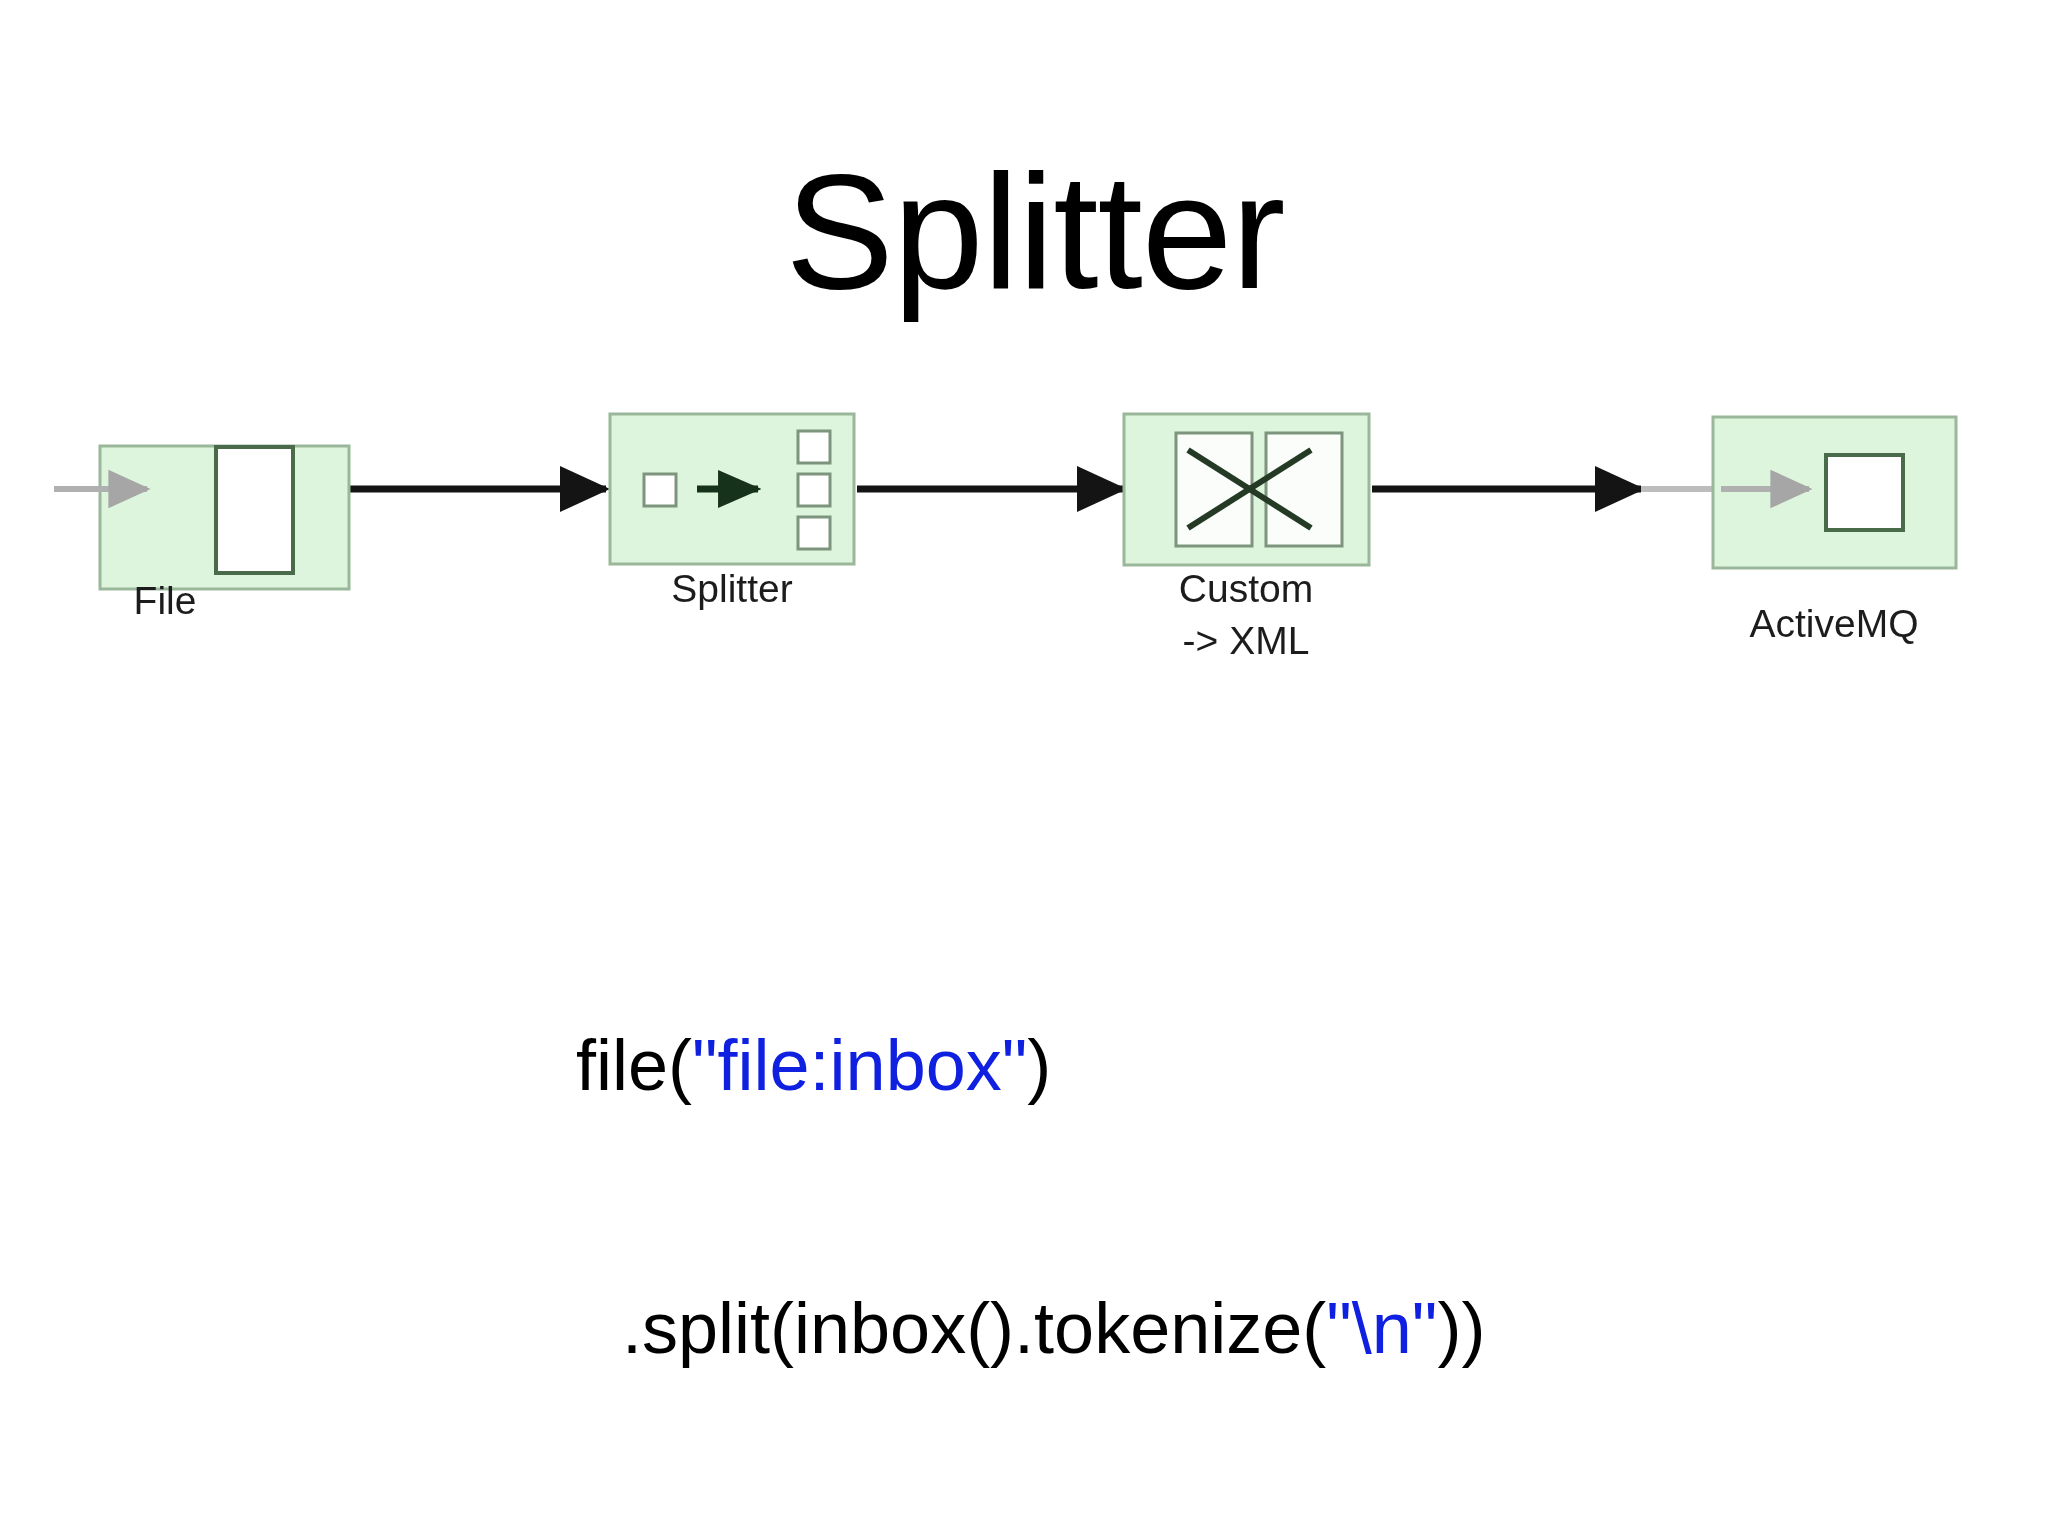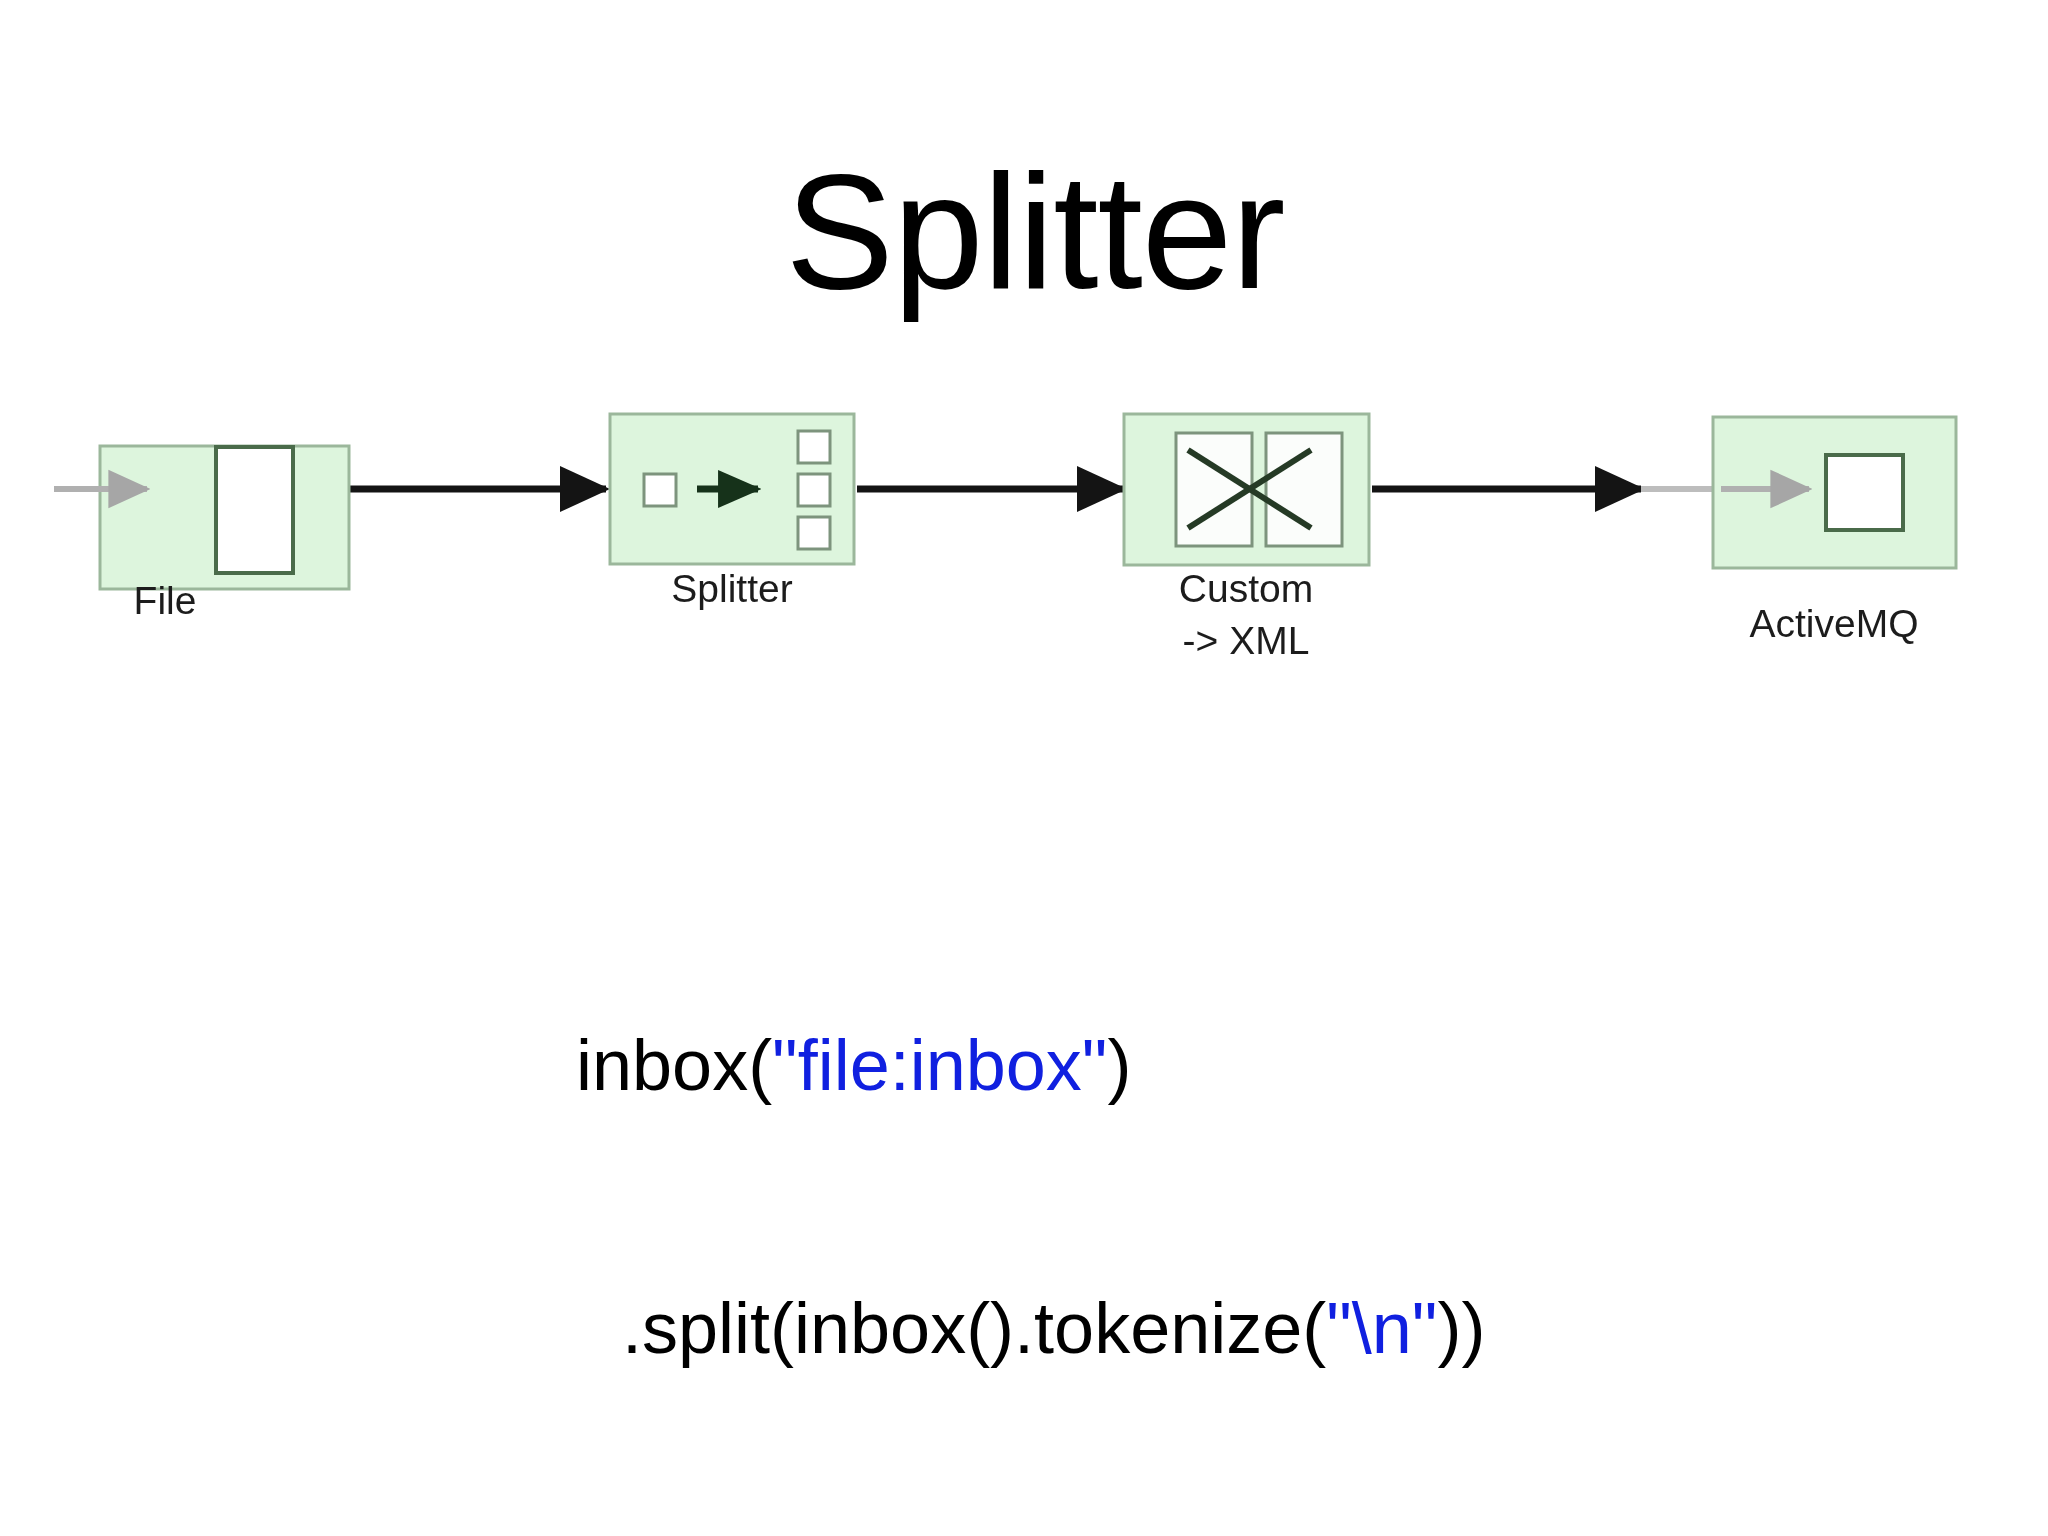--- a/index.html
+++ b/index.html
@@ -147,15 +147,15 @@
       <line x1="1720" y1="89" x2="1808" y2="89" stroke="#b0b0b0" stroke-width="6" marker-end="url(#greyArrow)"></line>
       <rect x="1825" y="55" width="77" height="75" fill="#ffffff" stroke="#4a6b4a" stroke-width="4"></rect>
     </g>
     <text class="node-label" x="1833" y="237">ActiveMQ</text>
   </g>
 
 </svg>
 </div>
 
 <div id="code-block">
-  <span class="code-line" id="code-line-1"><span>inbox(</span><span class="str">"file:inbox"</span><span>)</span></span>
+  <span class="code-line" id="code-line-1"><span>file(</span><span class="str">"file:inbox"</span><span>)</span></span>
   <span class="code-line" id="code-line-2"><span>.split(inbox().tokenize(</span><span class="str">"\n"</span><span>))</span></span>
 </div>
 
 </body></html>

